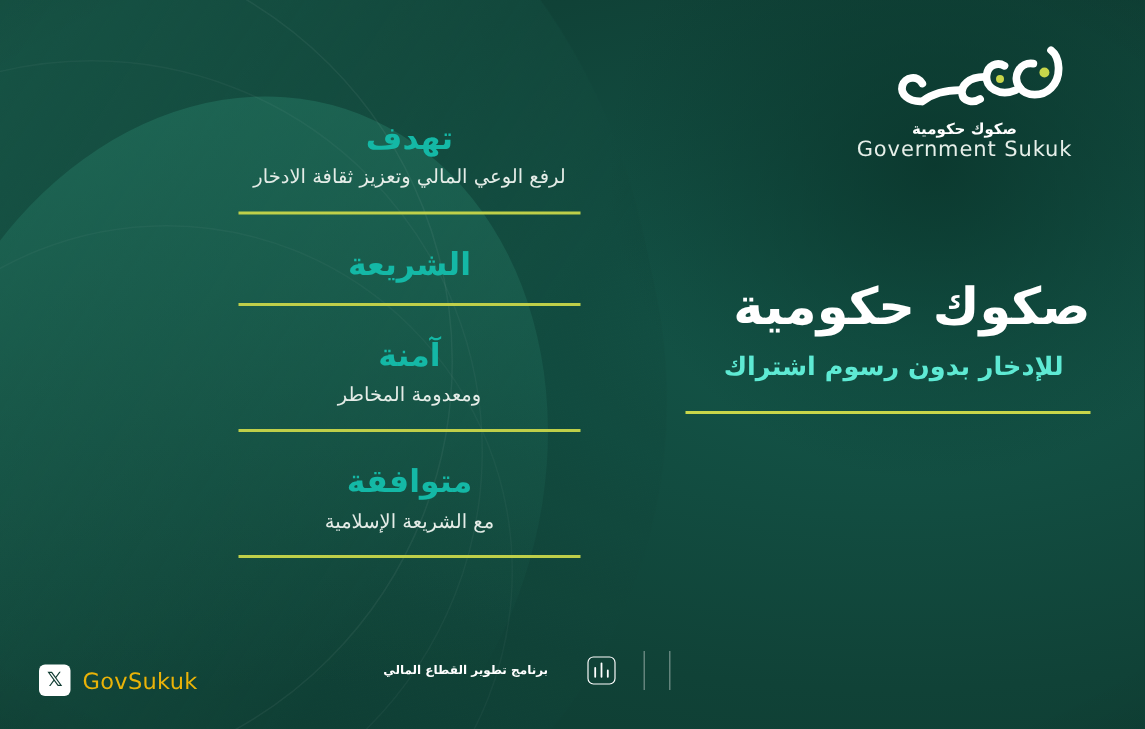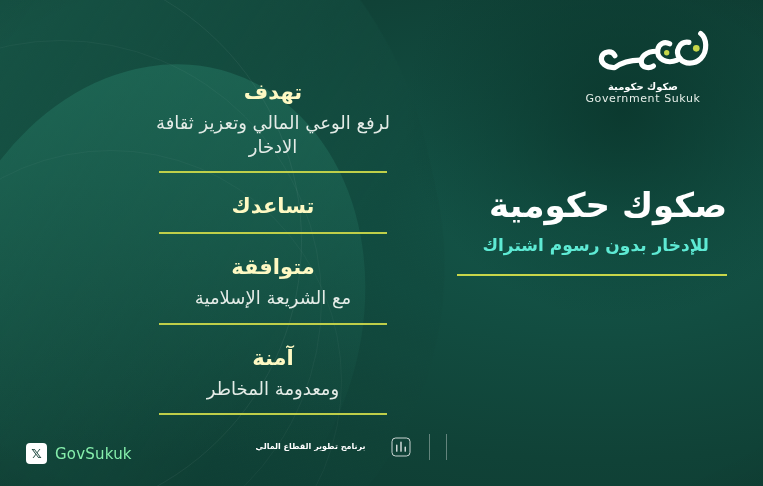--- a/index.html
+++ b/index.html
@@ -84,21 +84,21 @@
     height: 52px;
   }
   .logo-ar {
     margin-top: 3px;
     font-size: 10px;
     letter-spacing: 0.5px;
     color: #ffffff;
     font-weight: bold;
   }
   .logo-en {
-    font-size: 11px;
+    font-size: 14px;
     letter-spacing: 0.6px;
     color: #e6efe9;
   }
 
   
   .headline {
     position: absolute;
     right: 36px;
     top: 186px;
     width: 300px;
@@ -135,26 +135,26 @@
     top: 80px;
     width: 260px;
     text-align: center;
   }
   .feature {
     padding-bottom: 10px;
   }
   .feature .f-title {
     font-size: 21px;
     font-weight: bold;
-    color: #fef9c3;
+    color: #14b8a6;
     line-height: 1.2;
   }
   .feature .f-sub {
     margin-top: 6px;
-    font-size: 18px;
+    font-size: 13px;
     color: #e4ece7;
     line-height: 1.3;
   }
   .feature .f-rule {
     margin: 13px auto 0 auto;
     width: 228px;
     height: 2px;
     background: #c8d64a;
     opacity: 0.95;
   }
@@ -179,21 +179,21 @@
     color: #0d3a30;
     display: flex;
     align-items: center;
     justify-content: center;
     font-size: 13px;
     font-weight: bold;
     line-height: 1;
   }
   .social .handle {
     font-size: 15px;
-    color: #86efac;
+    color: #eab308;
     letter-spacing: 0.2px;
   }
 
   
   .partners {
     position: absolute;
     bottom: 26px;
     left: 0;
     width: 100%;
     display: flex;
@@ -263,31 +263,31 @@
     <div class="rule"></div>
   </div>
 
   <div class="features">
     <div class="feature">
       <div class="f-title">تهدف</div>
       <div class="f-sub">لرفع الوعي المالي وتعزيز ثقافة الادخار</div>
       <div class="f-rule"></div>
     </div>
     <div class="feature">
-      <div class="f-title">تساعدك</div>
+      <div class="f-title">الشريعة</div>
+      <div class="f-rule"></div>
+    </div>
+    <div class="feature last">
+      <div class="f-title">آمنة</div>
+      <div class="f-sub">ومعدومة المخاطر</div>
       <div class="f-rule"></div>
     </div>
     <div class="feature">
       <div class="f-title">متوافقة</div>
       <div class="f-sub">مع الشريعة الإسلامية</div>
-      <div class="f-rule"></div>
-    </div>
-    <div class="feature last">
-      <div class="f-title">آمنة</div>
-      <div class="f-sub">ومعدومة المخاطر</div>
       <div class="f-rule"></div>
     </div>
   </div>
 
   <div class="social">
     <span class="x-badge">𝕏</span>
     <span class="handle">GovSukuk</span>
   </div>
 
   <div class="partners">

